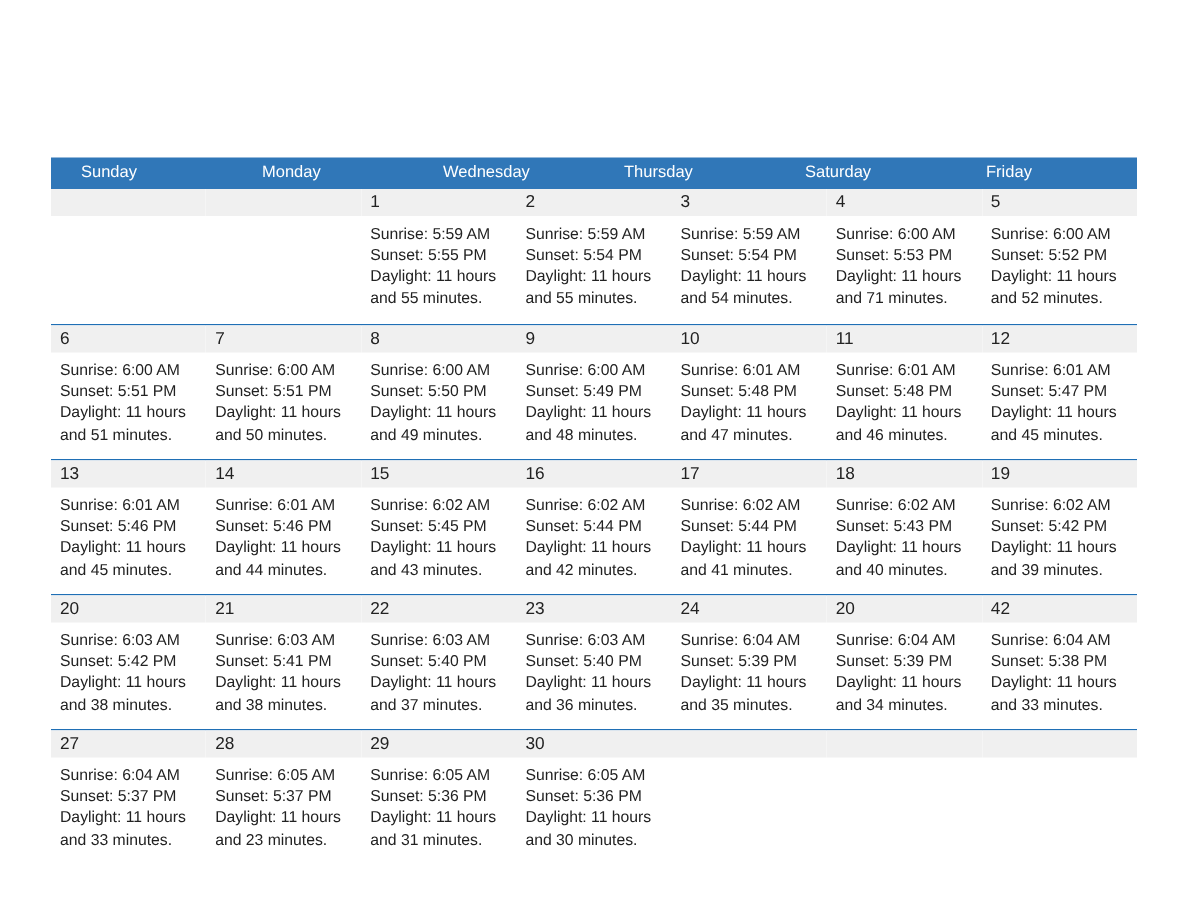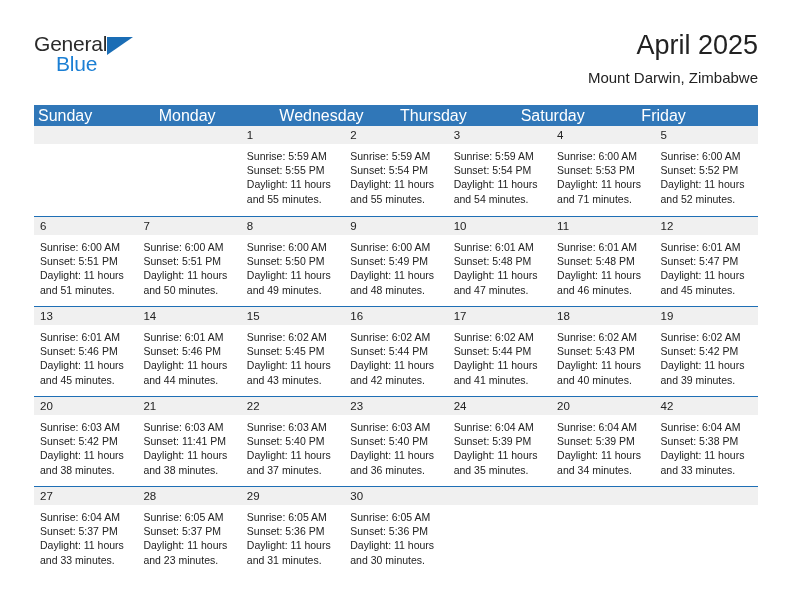--- a/index.html
+++ b/index.html
@@ -90,23 +90,23 @@
   }
 
   .weekday-row {
     display: flex;
     background: #3077b8;
     height: 21px;
   }
   .weekday {
     flex: 1 1 0;
     color: #ffffff;
-    font-size: 16px;
+    font-size: 11px;
     line-height: 21px;
-    padding-left: 4px;
+    padding-left: 20px;
     white-space: nowrap;
   }
 
   .week {
     display: flex;
     height: 90px;
     border-top: 1.5px solid #1f6fb5;
     position: relative;
   }
   .week:first-of-type { border-top: none; }
@@ -139,34 +139,20 @@
     color: #222222;
     line-height: 14.2px;
     white-space: nowrap;
   }
 </style>
 </head>
 <body>
 
 <div class="page">
 
-  <div class="top">
-
-    <div class="logo">
-      <span class="logo-general">General</span>
-      <span class="logo-blue">Blue</span>
-      <span class="logo-triangle"></span>
-    </div>
-
-    <div class="titles">
-      <div class="month-title">April 2025</div>
-      <div class="location">Mount Darwin, Zimbabwe</div>
-    </div>
-
-  </div>
 
   <div class="calendar">
 
     <div class="weekday-row">
       <div class="weekday">Sunday</div>
       <div class="weekday">Monday</div>
       <div class="weekday">Wednesday</div>
       <div class="weekday">Thursday</div>
       <div class="weekday">Saturday</div>
       <div class="weekday">Friday</div>
@@ -409,21 +395,21 @@
               <div class="line">Daylight: 11 hours</div>
               <div class="line">and 38 minutes.</div>
             </div>
           </div>
           <div class="daycell">
             <div class="daynum-band">
               <span class="daynum">21</span>
             </div>
             <div class="lines">
               <div class="line">Sunrise: 6:03 AM</div>
-              <div class="line">Sunset: 11:41 PM</div>
+              <div class="line">Sunset: 5:41 PM</div>
               <div class="line">Daylight: 11 hours</div>
               <div class="line">and 38 minutes.</div>
             </div>
           </div>
           <div class="daycell">
             <div class="daynum-band">
               <span class="daynum">22</span>
             </div>
             <div class="lines">
               <div class="line">Sunrise: 6:03 AM</div>

